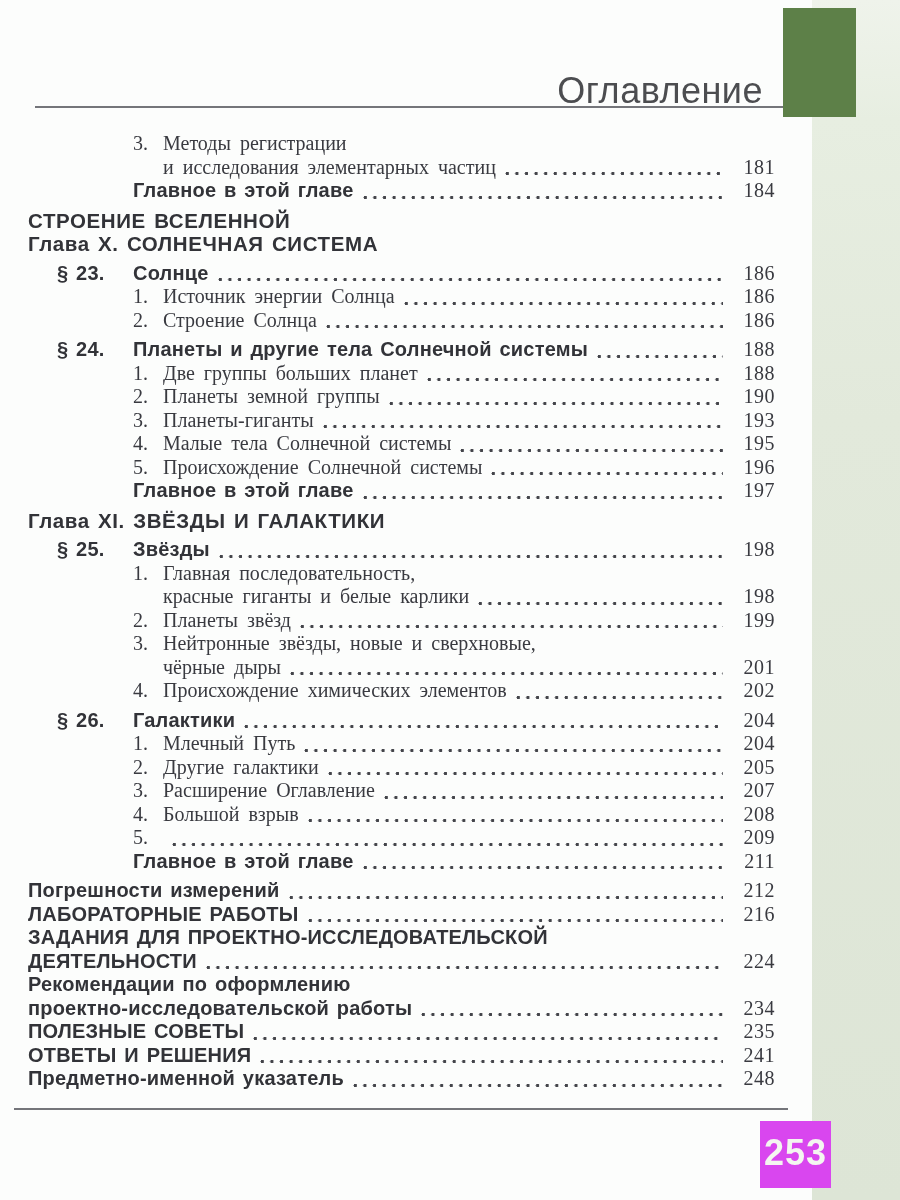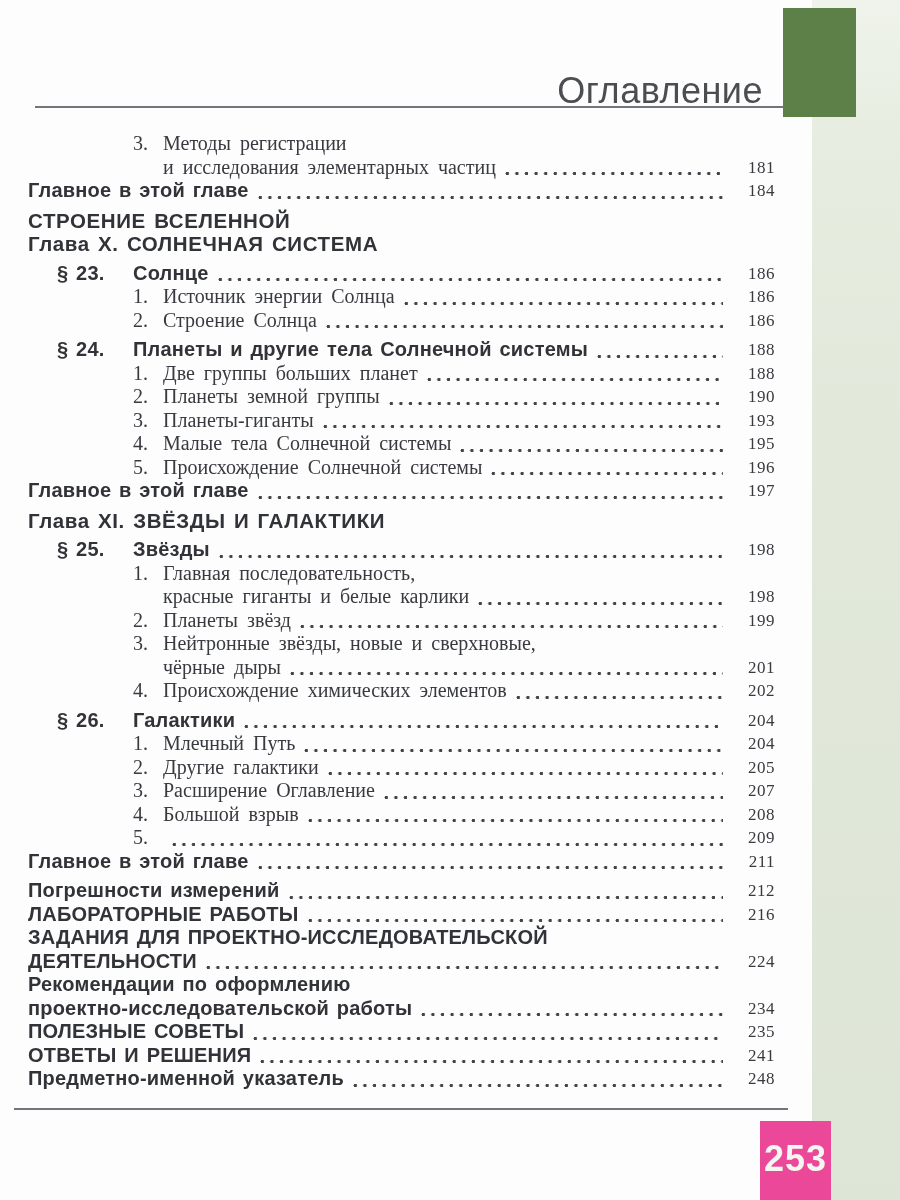--- a/index.html
+++ b/index.html
@@ -52,50 +52,50 @@
     word-spacing: 4px;
     color: #393a40;
   }
   .entry.item .prefix { width: 30px; }
 
   
   .entry.section { margin-left: 29px; }
   .entry.section .prefix { width: 76px; }
 
   
-  .entry.note { }
+  .entry.note { margin-left: 105px; }
 
   .entry.section, .entry.note, .entry.part, .entry.chapter, .entry.top {
     font-weight: bold; letter-spacing: 0.2px; word-spacing: 2px; color: #323338;
   }
   .entry.part, .entry.chapter { font-size: 20.5px; letter-spacing: 0.6px; }
 
   
   .dots { flex: 1 1 auto; position: relative; margin: 0 2px 0 7px; min-width: 14px; }
   .dots::after {
     content: ""; position: absolute; left: 2px; right: 2px; bottom: 3px; height: 5px;
     background-image: radial-gradient(circle at 2.2px 2.5px, #43444a 1.5px, transparent 1.9px);
     background-size: 9.6px 5px; background-repeat: repeat-x;
   }
 
   
   .pg {
     flex: none; width: 48px; text-align: right;
     font-family: "Liberation Serif", serif; font-weight: normal;
-    font-size: 17px; letter-spacing: 0.5px; word-spacing: 0; color: #393a40;
+    font-size: 20px; letter-spacing: 0.5px; word-spacing: 0; color: #393a40;
   }
 
   .bottom-rule {
     position: absolute; left: 14px; top: 1108px; width: 774px; height: 2px;
     background: #74757a;
   }
 
   .footer-box {
-    position: absolute; left: 760px; top: 1121px; width: 71px; height: 79px;
-    background: #ec4899;
+    position: absolute; left: 760px; top: 1121px; width: 71px; height: 67px;
+    background: #d946ef;
     display: flex; align-items: center; justify-content: center;
   }
   .footer-box .num {
     font-size: 36px; font-weight: bold; letter-spacing: 1px;
     color: #f4f6f0; padding-bottom: 4px;
   }
 </style>
 </head>
 <body>
 

